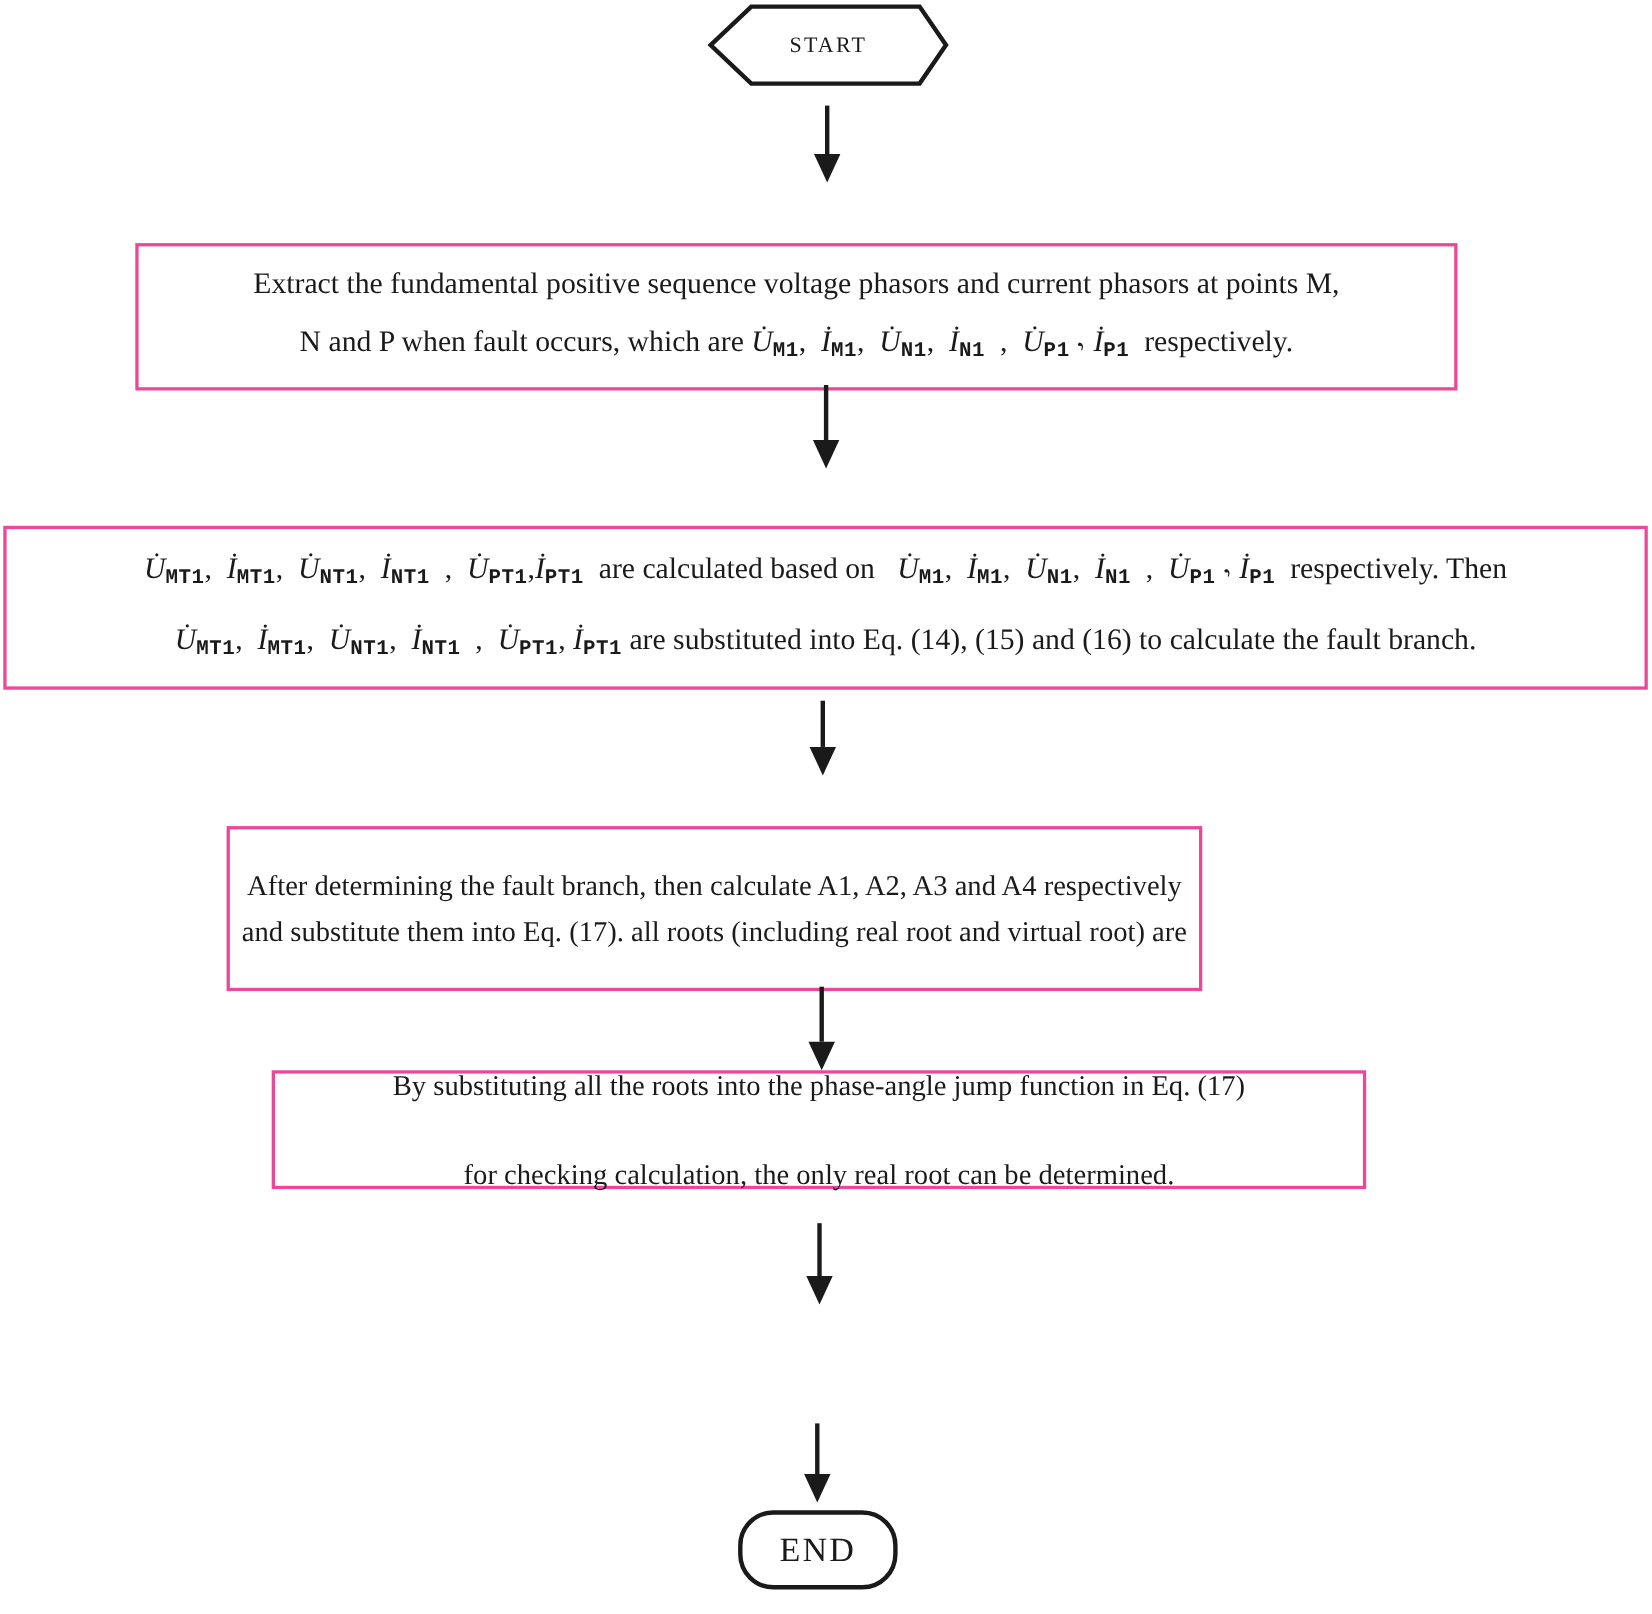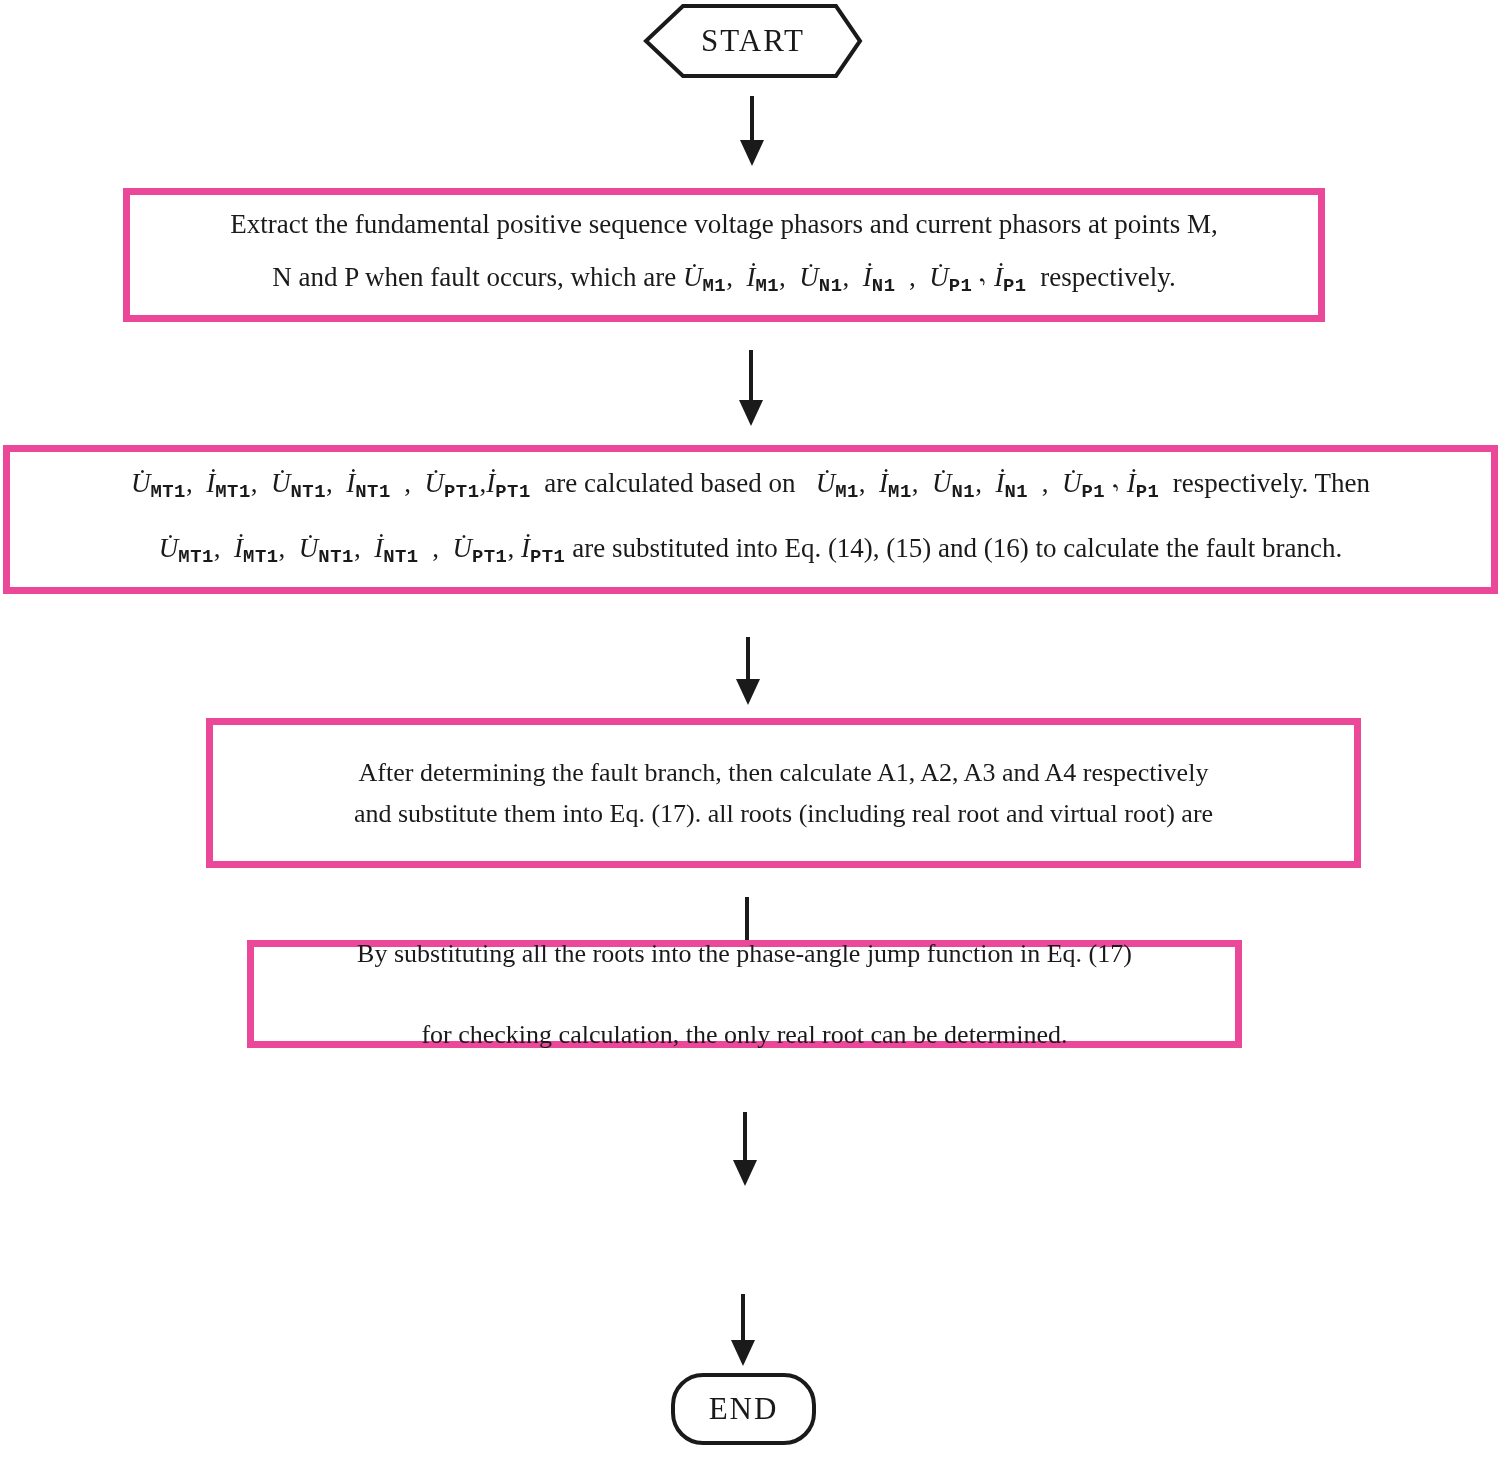--- a/index.html
+++ b/index.html
@@ -7,28 +7,29 @@
     position: relative;
     width: 1502px;
     height: 1467px;
     background: #ffffff;
     font-family: "Liberation Serif", serif;
     color: #1a1a1a;
     overflow: hidden;
   }
   .box {
     position: absolute;
-    border: 7px solid #ec4899;
+    border: 3px solid #ec4899;
     background: #ffffff;
     box-sizing: border-box;
     display: flex;
     flex-direction: column;
     justify-content: center;
     align-items: center;
     text-align: center;
+    margin-top: 33px;
   }
   .line { white-space: pre-wrap; }
   
   .arrow {
     position: absolute;
     display: flex;
     flex-direction: column;
     align-items: center;
     transform: translateX(-50%);
   }
@@ -38,21 +39,21 @@
     border-left: 12px solid transparent;
     border-right: 12px solid transparent;
     border-top: 26px solid #1a1a1a;
   }
   
   .hex { position: absolute; }
   .hex svg { position: absolute; left: 0; top: 0; }
   .term-label {
     position: absolute; inset: 0;
     display: flex; align-items: center; justify-content: center;
-    font-size: 31px; letter-spacing: 2px;
+    font-size: 20px; letter-spacing: 2px;
   }
   .endbox {
     position: absolute;
     border: 4px solid #1a1a1a;
     border-radius: 32px;
     box-sizing: border-box;
     background: #ffffff;
     display: flex; align-items: center; justify-content: center;
     font-size: 31px; letter-spacing: 2px;
   }
@@ -109,21 +110,21 @@
   <div class="box b2" style="left:3px; top:445px; width:1495px; height:149px;">
     <div class="line"><span class="phasor"><span class="psym">U̇</span><sub class="psub">MT1</sub></span>,  <span class="phasor"><span class="psym">İ</span><sub class="psub">MT1</sub></span>,  <span class="phasor"><span class="psym">U̇</span><sub class="psub">NT1</sub></span>,  <span class="phasor"><span class="psym">İ</span><sub class="psub">NT1</sub></span>  ,  <span class="phasor"><span class="psym">U̇</span><sub class="psub">PT1</sub></span>,<span class="phasor"><span class="psym">İ</span><sub class="psub">PT1</sub></span>  are calculated based on   <span class="phasor"><span class="psym">U̇</span><sub class="psub">M1</sub></span>,  <span class="phasor"><span class="psym">İ</span><sub class="psub">M1</sub></span>,  <span class="phasor"><span class="psym">U̇</span><sub class="psub">N1</sub></span>,  <span class="phasor"><span class="psym">İ</span><sub class="psub">N1</sub></span>  ,  <span class="phasor"><span class="psym">U̇</span><sub class="psub">P1</sub></span><span class="cjk-comma">,</span> <span class="phasor"><span class="psym">İ</span><sub class="psub">P1</sub></span>  respectively. Then</div>
     <div class="line"><span class="phasor"><span class="psym">U̇</span><sub class="psub">MT1</sub></span>,  <span class="phasor"><span class="psym">İ</span><sub class="psub">MT1</sub></span>,  <span class="phasor"><span class="psym">U̇</span><sub class="psub">NT1</sub></span>,  <span class="phasor"><span class="psym">İ</span><sub class="psub">NT1</sub></span>  ,  <span class="phasor"><span class="psym">U̇</span><sub class="psub">PT1</sub></span>, <span class="phasor"><span class="psym">İ</span><sub class="psub">PT1</sub></span> are substituted into Eq. (14), (15) and (16) to calculate the fault branch.</div>
   </div>
 
   <div class="arrow" style="left:748px; top:637px;">
     <div class="shaft" style="height:42px;"></div>
     <div class="head"></div>
   </div>
 
-  <div class="box b3" style="left:206px; top:718px; width:1155px; height:150px;">
+  <div class="box b3" style="left:206px; top:718px; width:887px; height:150px;">
     <div class="line">After determining the fault branch, then calculate A1, A2, A3 and A4 respectively</div>
     <div class="line">and substitute them into Eq. (17). all roots (including real root and virtual root) are</div>
   </div>
 
   <div class="arrow" style="left:747px; top:897px;">
     <div class="shaft" style="height:50px;"></div>
     <div class="head"></div>
   </div>
 
   <div class="box b4" style="left:247px; top:940px; width:995px; height:108px;gap:36px;">

